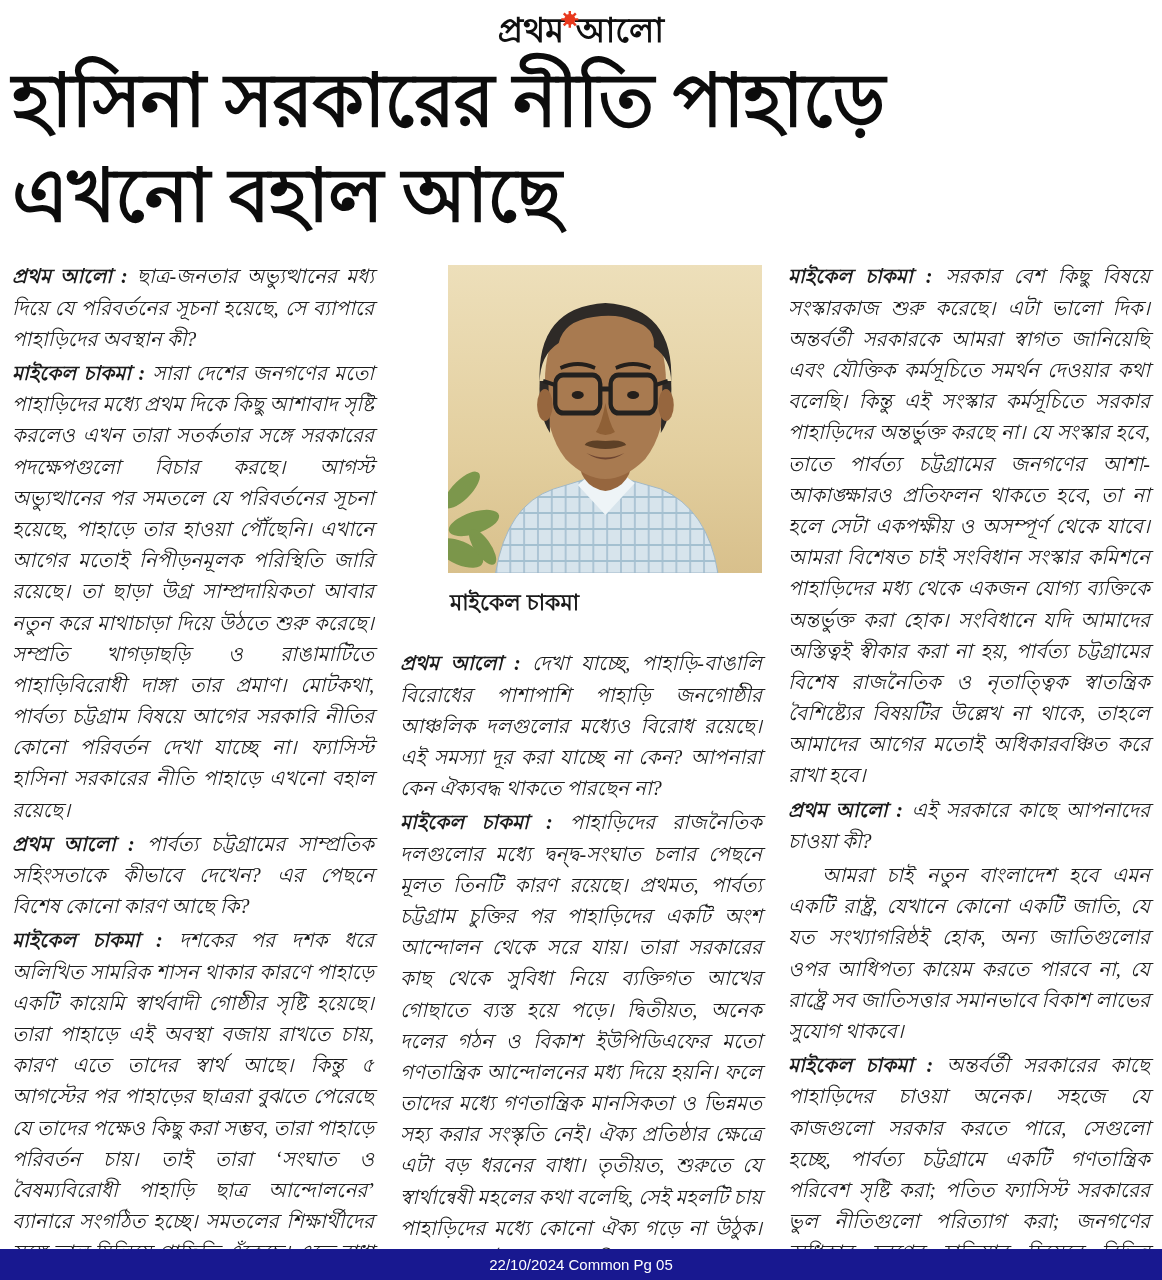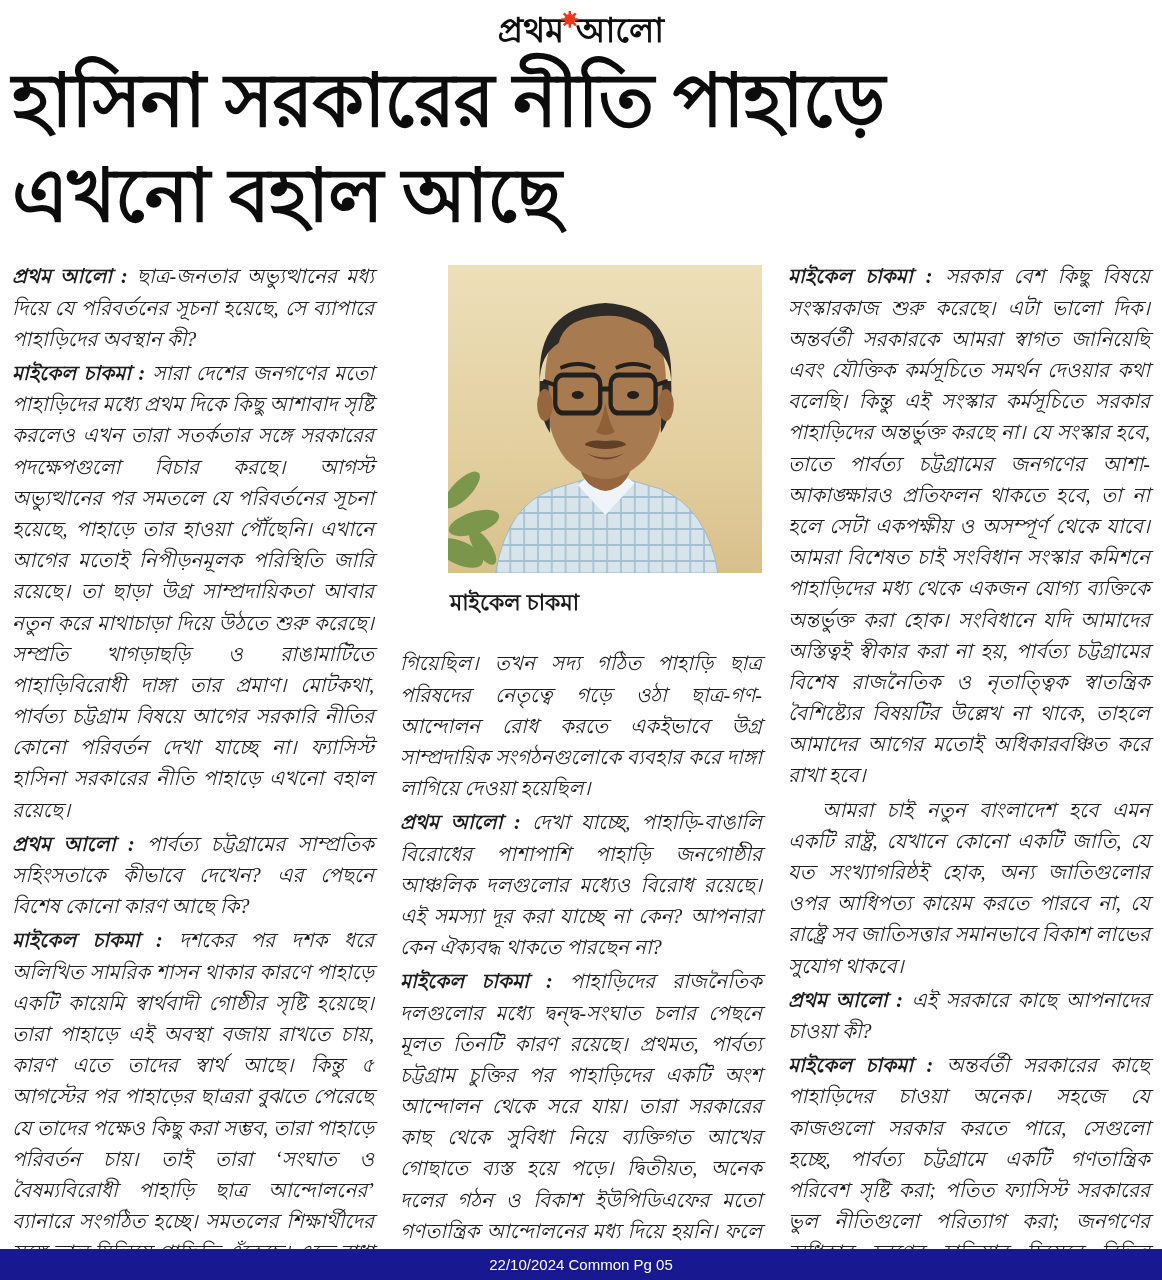--- a/index.html
+++ b/index.html
@@ -153,30 +153,29 @@
         <ellipse cx="214" cy="130" rx="7" ry="4" fill="#241f1b"></ellipse>
         <path d="M130 103 Q150 95 170 103" stroke="#241f1b" stroke-width="4" fill="none"></path>
         <path d="M194 103 Q214 95 234 103" stroke="#241f1b" stroke-width="4" fill="none"></path>
         <path d="M182 138 Q178 158 171 167 Q182 173 193 167 Q186 158 182 138" fill="#8f6036"></path>
         <path d="M158 180 Q182 188 206 180 Q203 174 182 176 Q161 174 158 180" fill="#5d4026"></path>
         <path d="M160 188 Q182 197 204 188 Q182 201 160 188" fill="#6e4530"></path>
       </svg>
       <figcaption class="caption">মাইকেল চাকমা</figcaption>
     </figure>
     <div>
-        <p class="para">গিয়েছিল। তখন সদ্য গঠিত পাহাড়ি ছাত্র পরিষদের নেতৃত্বে গড়ে ওঠা ছাত্র-গণ-আন্দোলন রোধ করতে একইভাবে উগ্র সাম্প্রদায়িক সংগঠনগুলোকে ব্যবহার করে দাঙ্গা লাগিয়ে দেওয়া হয়েছিল।</p>
         <p class="para gap"><b class="speaker">প্রথম আলো : </b>দেখা যাচ্ছে, পাহাড়ি-বাঙালি বিরোধের পাশাপাশি পাহাড়ি জনগোষ্ঠীর আঞ্চলিক দলগুলোর মধ্যেও বিরোধ রয়েছে। এই সমস্যা দূর করা যাচ্ছে না কেন? আপনারা কেন ঐক্যবদ্ধ থাকতে পারছেন না?</p>
         <p class="para"><b class="speaker">মাইকেল চাকমা : </b>পাহাড়িদের রাজনৈতিক দলগুলোর মধ্যে দ্বন্দ্ব-সংঘাত চলার পেছনে মূলত তিনটি কারণ রয়েছে। প্রথমত, পার্বত্য চট্টগ্রাম চুক্তির পর পাহাড়িদের একটি অংশ আন্দোলন থেকে সরে যায়। তারা সরকারের কাছ থেকে সুবিধা নিয়ে ব্যক্তিগত আখের গোছাতে ব্যস্ত হয়ে পড়ে। দ্বিতীয়ত, অনেক দলের গঠন ও বিকাশ ইউপিডিএফের মতো গণতান্ত্রিক আন্দোলনের মধ্য দিয়ে হয়নি। ফলে তাদের মধ্যে গণতান্ত্রিক মানসিকতা ও ভিন্নমত সহ্য করার সংস্কৃতি নেই। ঐক্য প্রতিষ্ঠার ক্ষেত্রে এটা বড় ধরনের বাধা। তৃতীয়ত, শুরুতে যে স্বার্থান্বেষী মহলের কথা বলেছি, সেই মহলটি চায় পাহাড়িদের মধ্যে কোনো ঐক্য গড়ে না উঠুক। সব সময় অনৈক্য, হানাহানি ও সংঘাত থাকলে পাহাড়ে সব সময় তাদের কায়েমি স্বার্থ বজায় থাকে।</p>
       </div>
   </div>
 
   <div class="col">
       <p class="para"><b class="speaker">মাইকেল চাকমা : </b>সরকার বেশ কিছু বিষয়ে সংস্কারকাজ শুরু করেছে। এটা ভালো দিক। অন্তর্বর্তী সরকারকে আমরা স্বাগত জানিয়েছি এবং যৌক্তিক কর্মসূচিতে সমর্থন দেওয়ার কথা বলেছি। কিন্তু এই সংস্কার কর্মসূচিতে সরকার পাহাড়িদের অন্তর্ভুক্ত করছে না। যে সংস্কার হবে, তাতে পার্বত্য চট্টগ্রামের জনগণের আশা-আকাঙ্ক্ষারও প্রতিফলন থাকতে হবে, তা না হলে সেটা একপক্ষীয় ও অসম্পূর্ণ থেকে যাবে। আমরা বিশেষত চাই সংবিধান সংস্কার কমিশনে পাহাড়িদের মধ্য থেকে একজন যোগ্য ব্যক্তিকে অন্তর্ভুক্ত করা হোক। সংবিধানে যদি আমাদের অস্তিত্বই স্বীকার করা না হয়, পার্বত্য চট্টগ্রামের বিশেষ রাজনৈতিক ও নৃতাত্ত্বিক স্বাতন্ত্রিক বৈশিষ্ট্যের বিষয়টির উল্লেখ না থাকে, তাহলে আমাদের আগের মতোই অধিকারবঞ্চিত করে রাখা হবে।</p>
+      <p class="para gap"><b class="speaker">প্রথম আলো : </b>এই সরকারে কাছে আপনাদের চাওয়া কী?</p>
       <p class="para indent">আমরা চাই নতুন বাংলাদেশ হবে এমন একটি রাষ্ট্র, যেখানে কোনো একটি জাতি, যে যত সংখ্যাগরিষ্ঠই হোক, অন্য জাতিগুলোর ওপর আধিপত্য কায়েম করতে পারবে না, যে রাষ্ট্রে সব জাতিসত্তার সমানভাবে বিকাশ লাভের সুযোগ থাকবে।</p>
-      <p class="para gap"><b class="speaker">প্রথম আলো : </b>এই সরকারে কাছে আপনাদের চাওয়া কী?</p>
       <p class="para"><b class="speaker">মাইকেল চাকমা : </b>অন্তর্বর্তী সরকারের কাছে পাহাড়িদের চাওয়া অনেক। সহজে যে কাজগুলো সরকার করতে পারে, সেগুলো হচ্ছে, পার্বত্য চট্টগ্রামে একটি গণতান্ত্রিক পরিবেশ সৃষ্টি করা; পতিত ফ্যাসিস্ট সরকারের ভুল নীতিগুলো পরিত্যাগ করা; জনগণের অধিকার হরণের হাতিয়ার হিসেবে বিভিন্ন বাহিনীকে ব্যবহার করা থেকে সরে আসা; পাহাড়ে ঘটে যাওয়া বিভিন্ন হত্যাকাণ্ড, কল্পনা চাকমা অপহরণসহ যত মানবাধিকার লঙ্ঘনের ঘটনা ঘটেছে সেগুলোর তদন্ত ও বিচার করা; অনেক দুর্বলতা ও অসম্পূর্ণ থাকা সত্ত্বেও ১৯৯৭ সালে আওয়ামী লীগের সম্পাদিত ‘পার্বত্য চট্টগ্রাম চুক্তি’র শর্তগুলো মেনে চলা; এবং পার্বত্য চট্টগ্রাম সমস্যার স্থায়ী রাজনৈতিক সমাধানের লক্ষ্যে উদ্যোগ গ্রহণ করে পাহাড়ি জনগণের আস্থা ফিরিয়ে আনা।</p>
     </div>
 
 </div>
 
 <div class="footer-bar">
   <span>22/10/2024 Common Pg 05</span>
 </div>
 
 </body></html>

